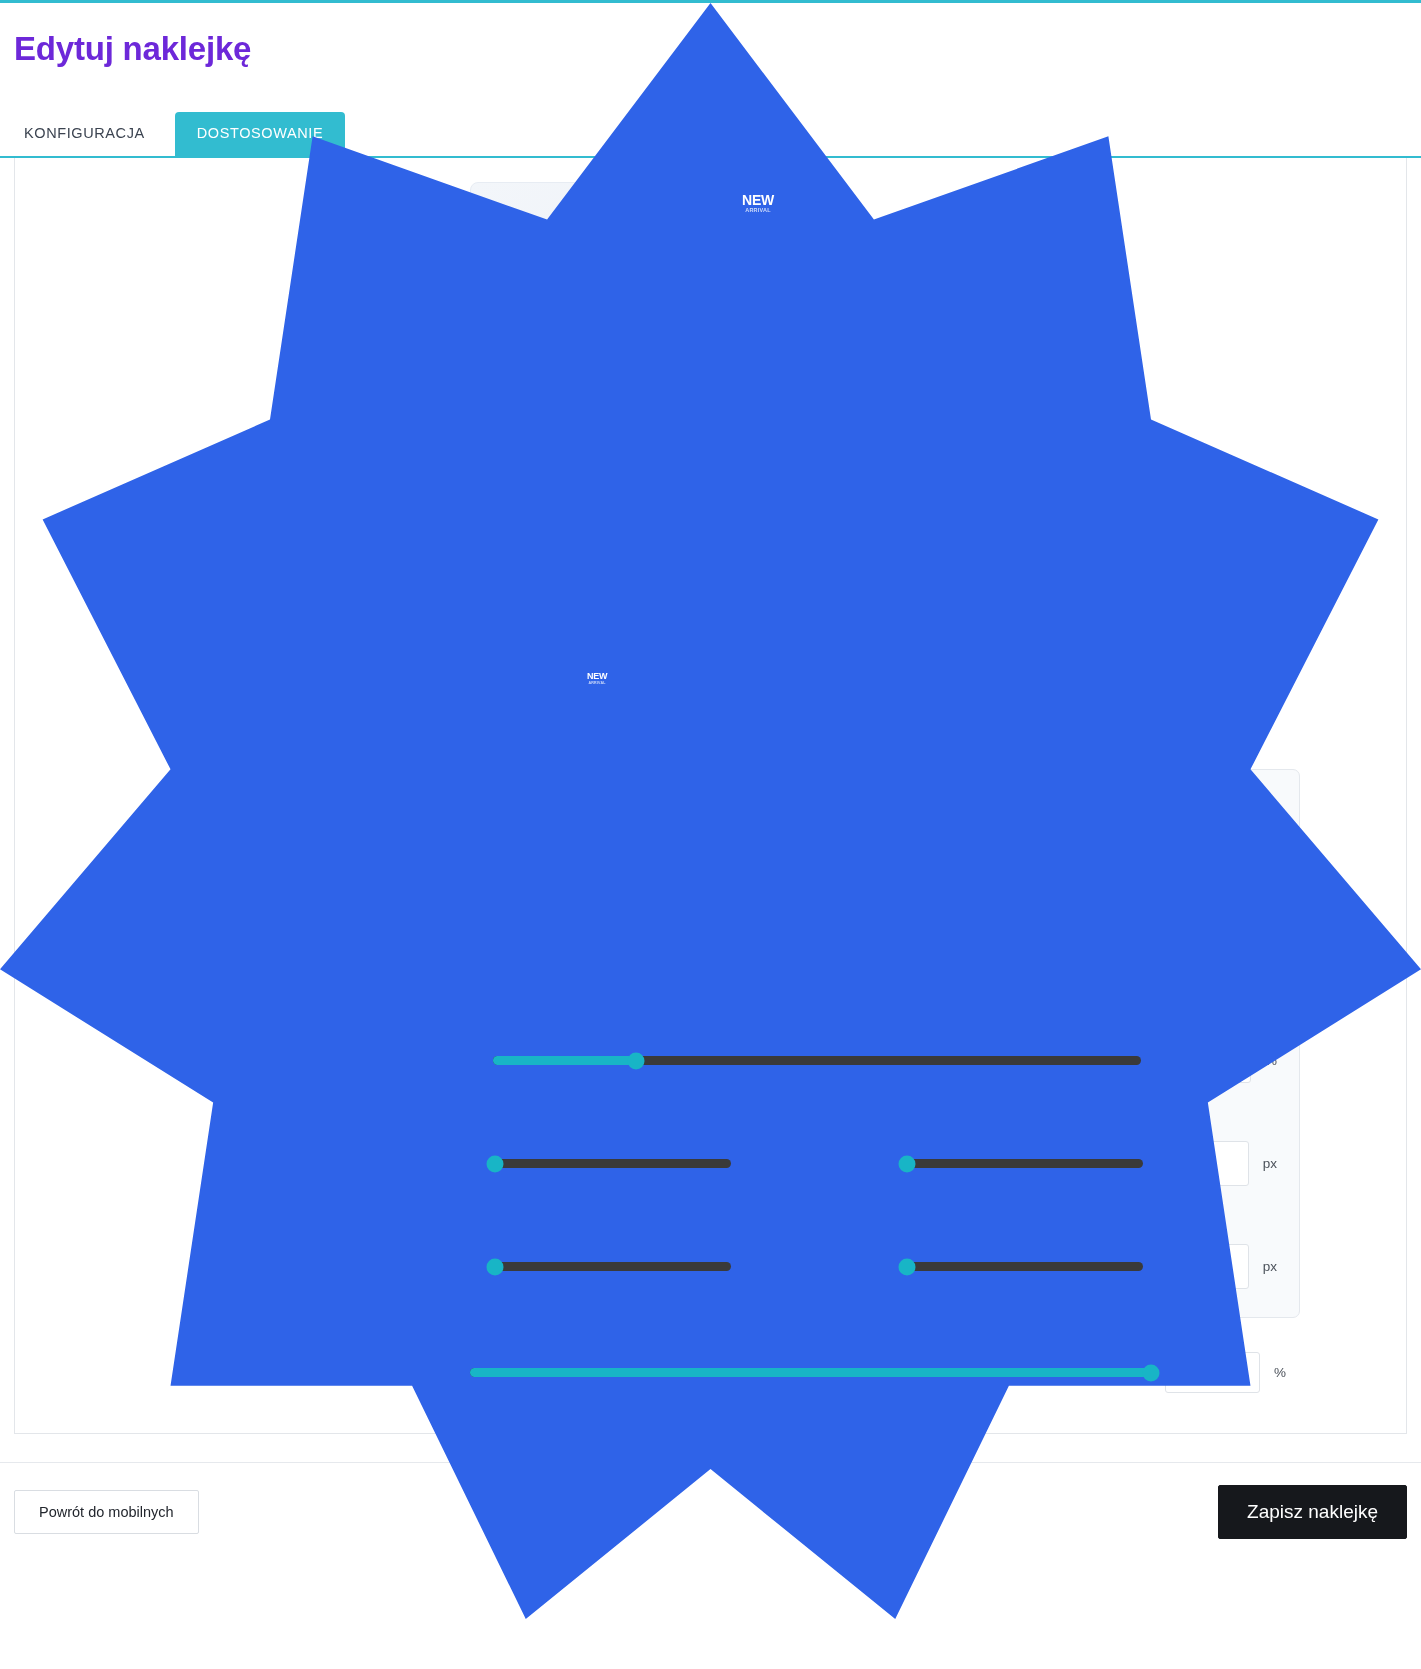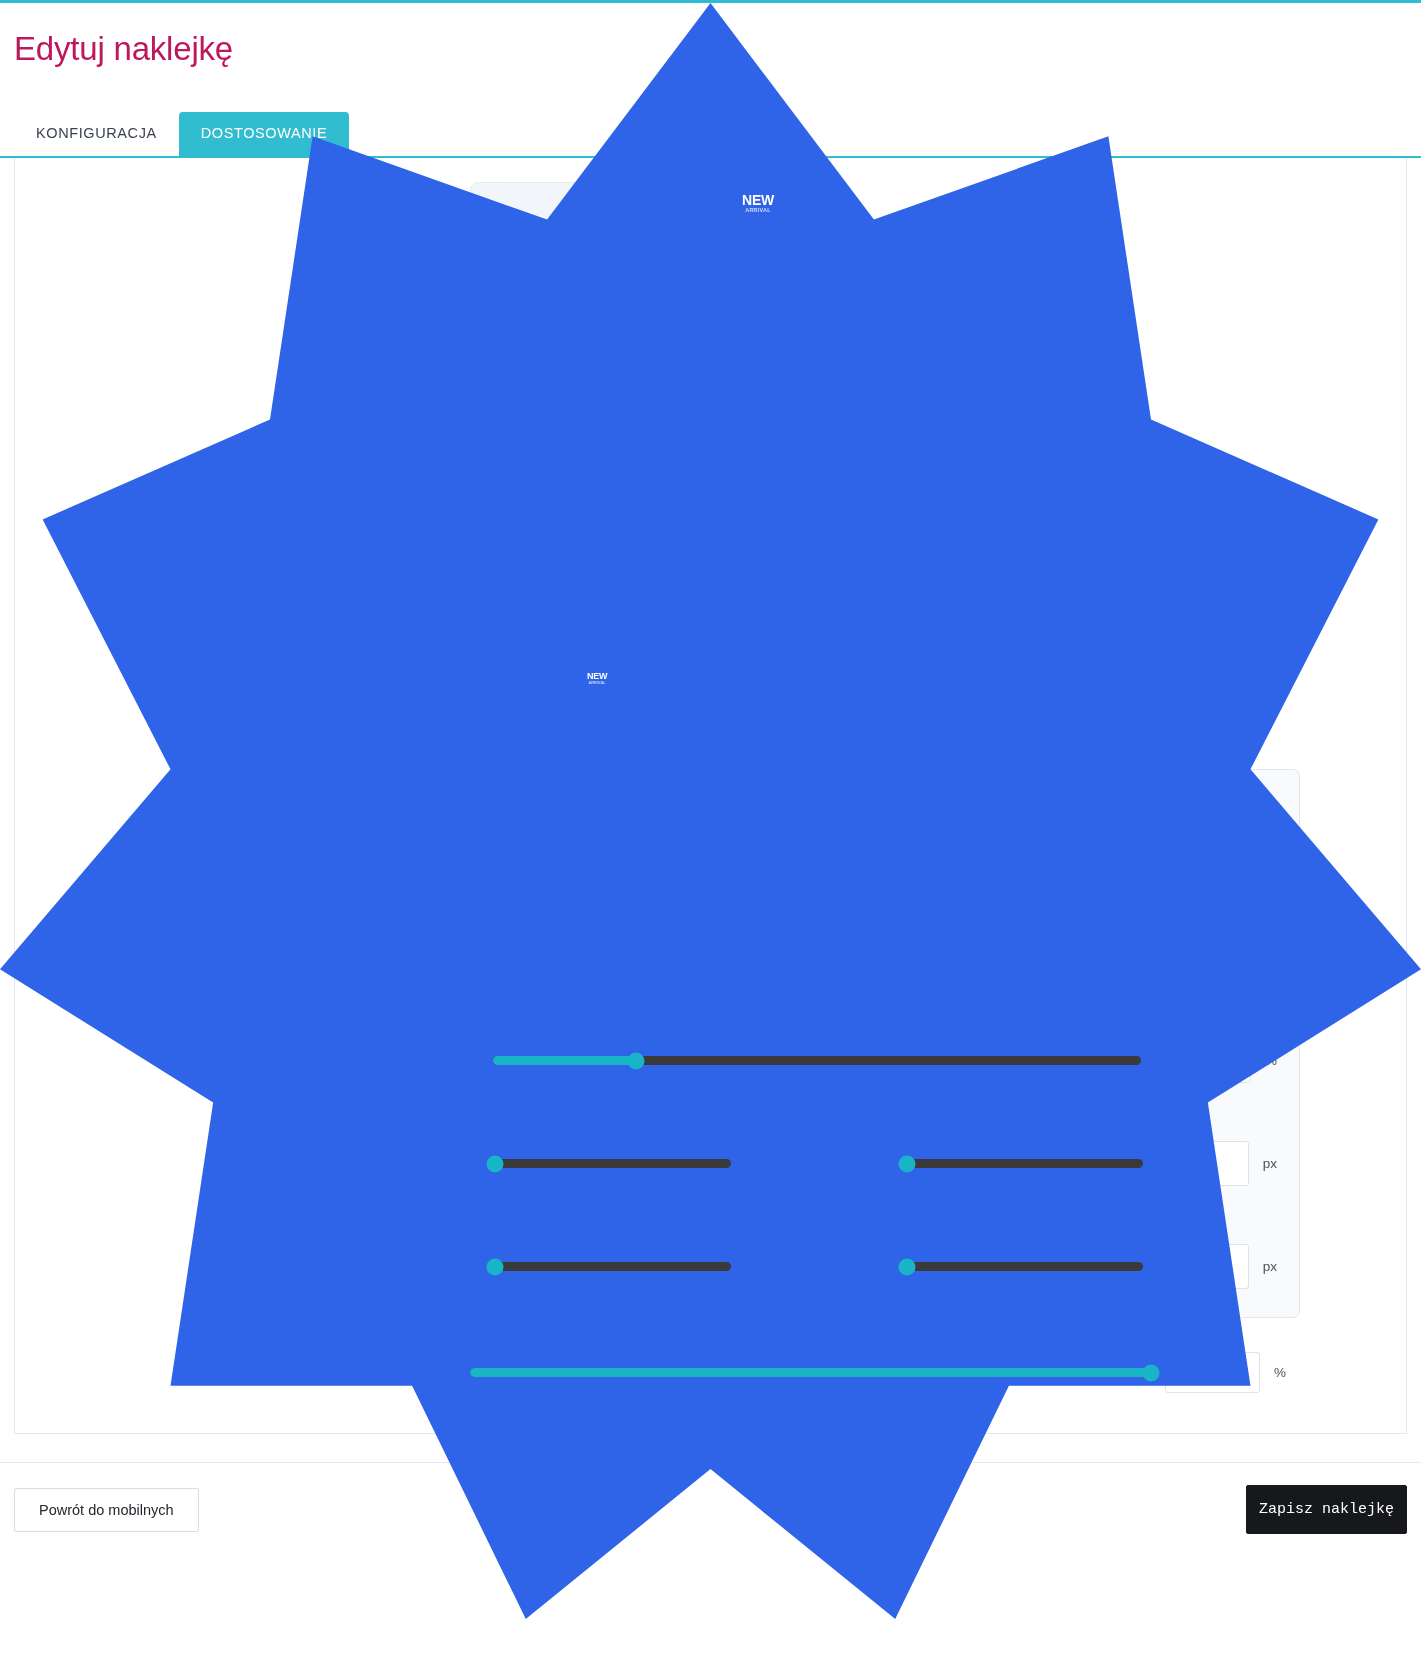--- a/index.html
+++ b/index.html
@@ -15,33 +15,33 @@
     width: 1421px;
     min-height: 1669px;
     position: relative;
     background: #ffffff;
     border-top: 3px solid #32bcd0;
   }
 
   
   .page-title {
     font-size: 33px;
-    font-weight: 400;
-    color: #be185d;
+    font-weight: 700;
+    color: #6d28d9;
     margin: 27px 0 4px 14px;
     letter-spacing: -0.2px;
   }
 
   
   .tabs {
     margin: 44px 0 0 0;
-    padding-left: 14px;
+    padding-left: 2px;
     display: flex;
     align-items: flex-end;
-    gap: 0;
+    gap: 8px;
     border-bottom: 2px solid #32bcd0;
     position: relative;
   }
   .tab {
     font-size: 14.5px;
     letter-spacing: 0.6px;
     padding: 14px 22px 15px 22px;
     cursor: pointer;
     user-select: none;
     color: #3b4350;
@@ -350,23 +350,23 @@
     font-size: 14.5px;
     padding: 13px 24px;
     font-family: inherit;
     cursor: pointer;
     border-radius: 2px;
   }
   .btn-save {
     background: #16181c;
     border: 1px solid #16181c;
     color: #ffffff;
-    font-size: 15px;
-    padding: 15px 12px;
-    font-family: Liberation Mono, monospace;
+    font-size: 19px;
+    padding: 15px 28px;
+    font-family: Liberation Sans, sans-serif;
     cursor: pointer;
     border-radius: 2px;
   }
 </style>
 </head>
 <body>
 
 <div class="page">
 
   <h1 class="page-title">Edytuj naklejkę</h1>

